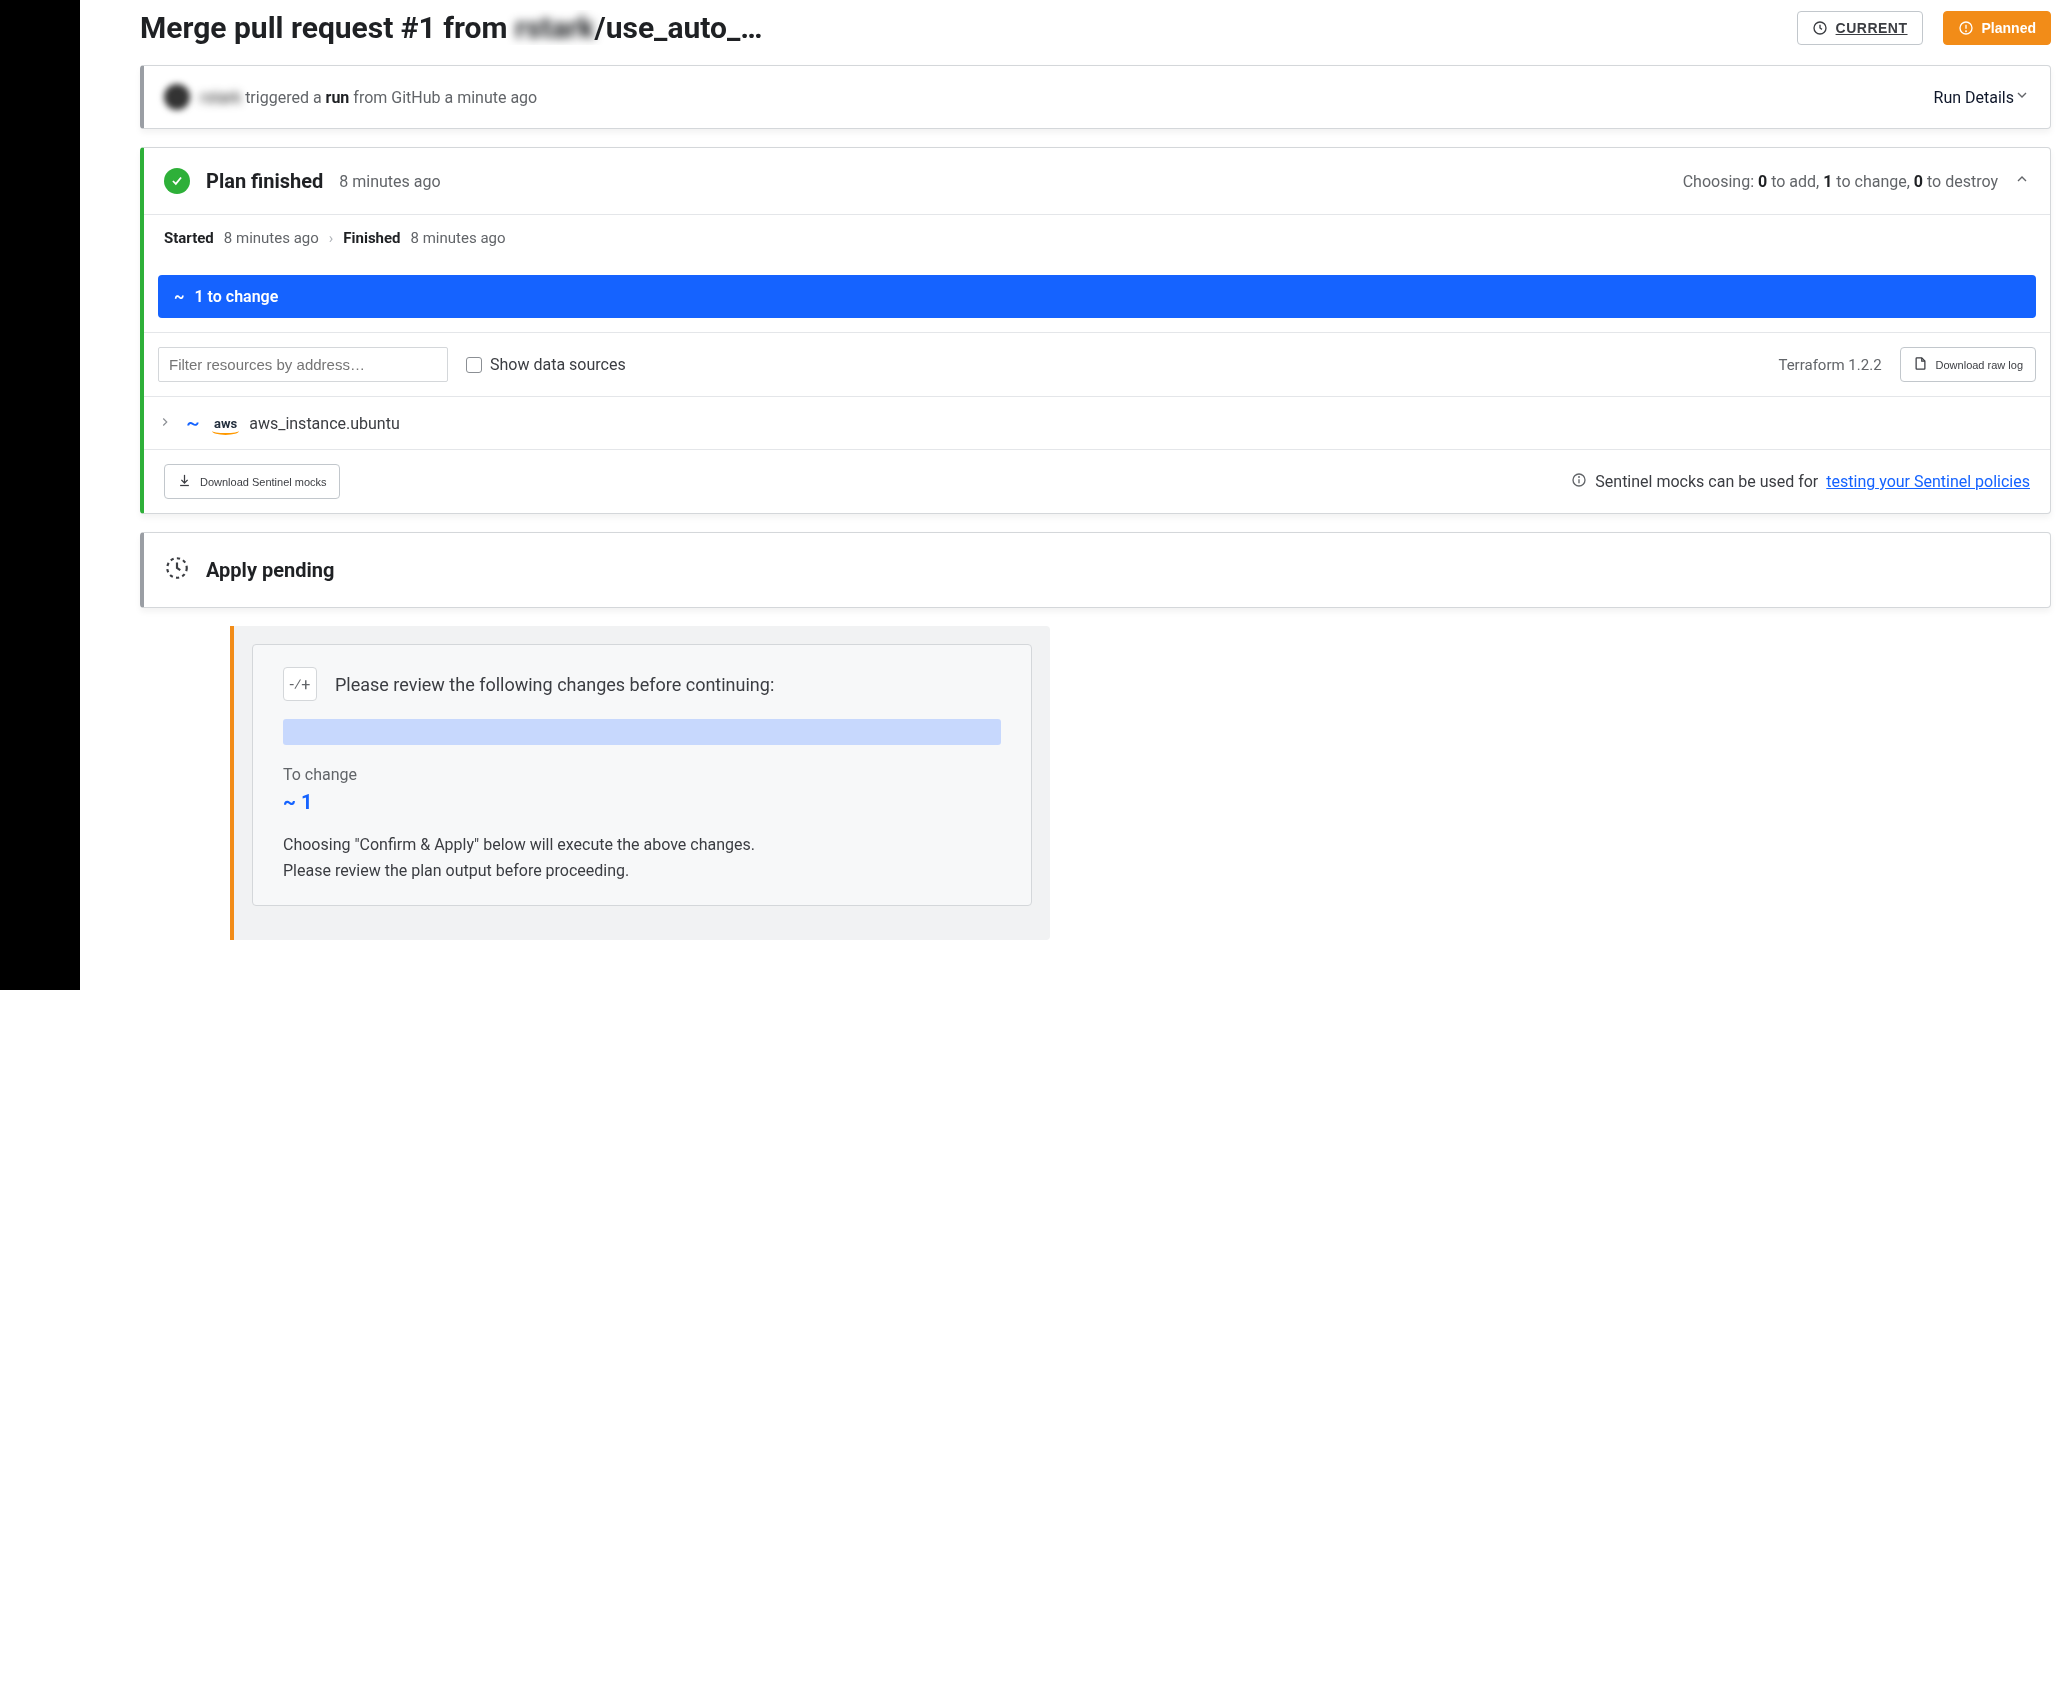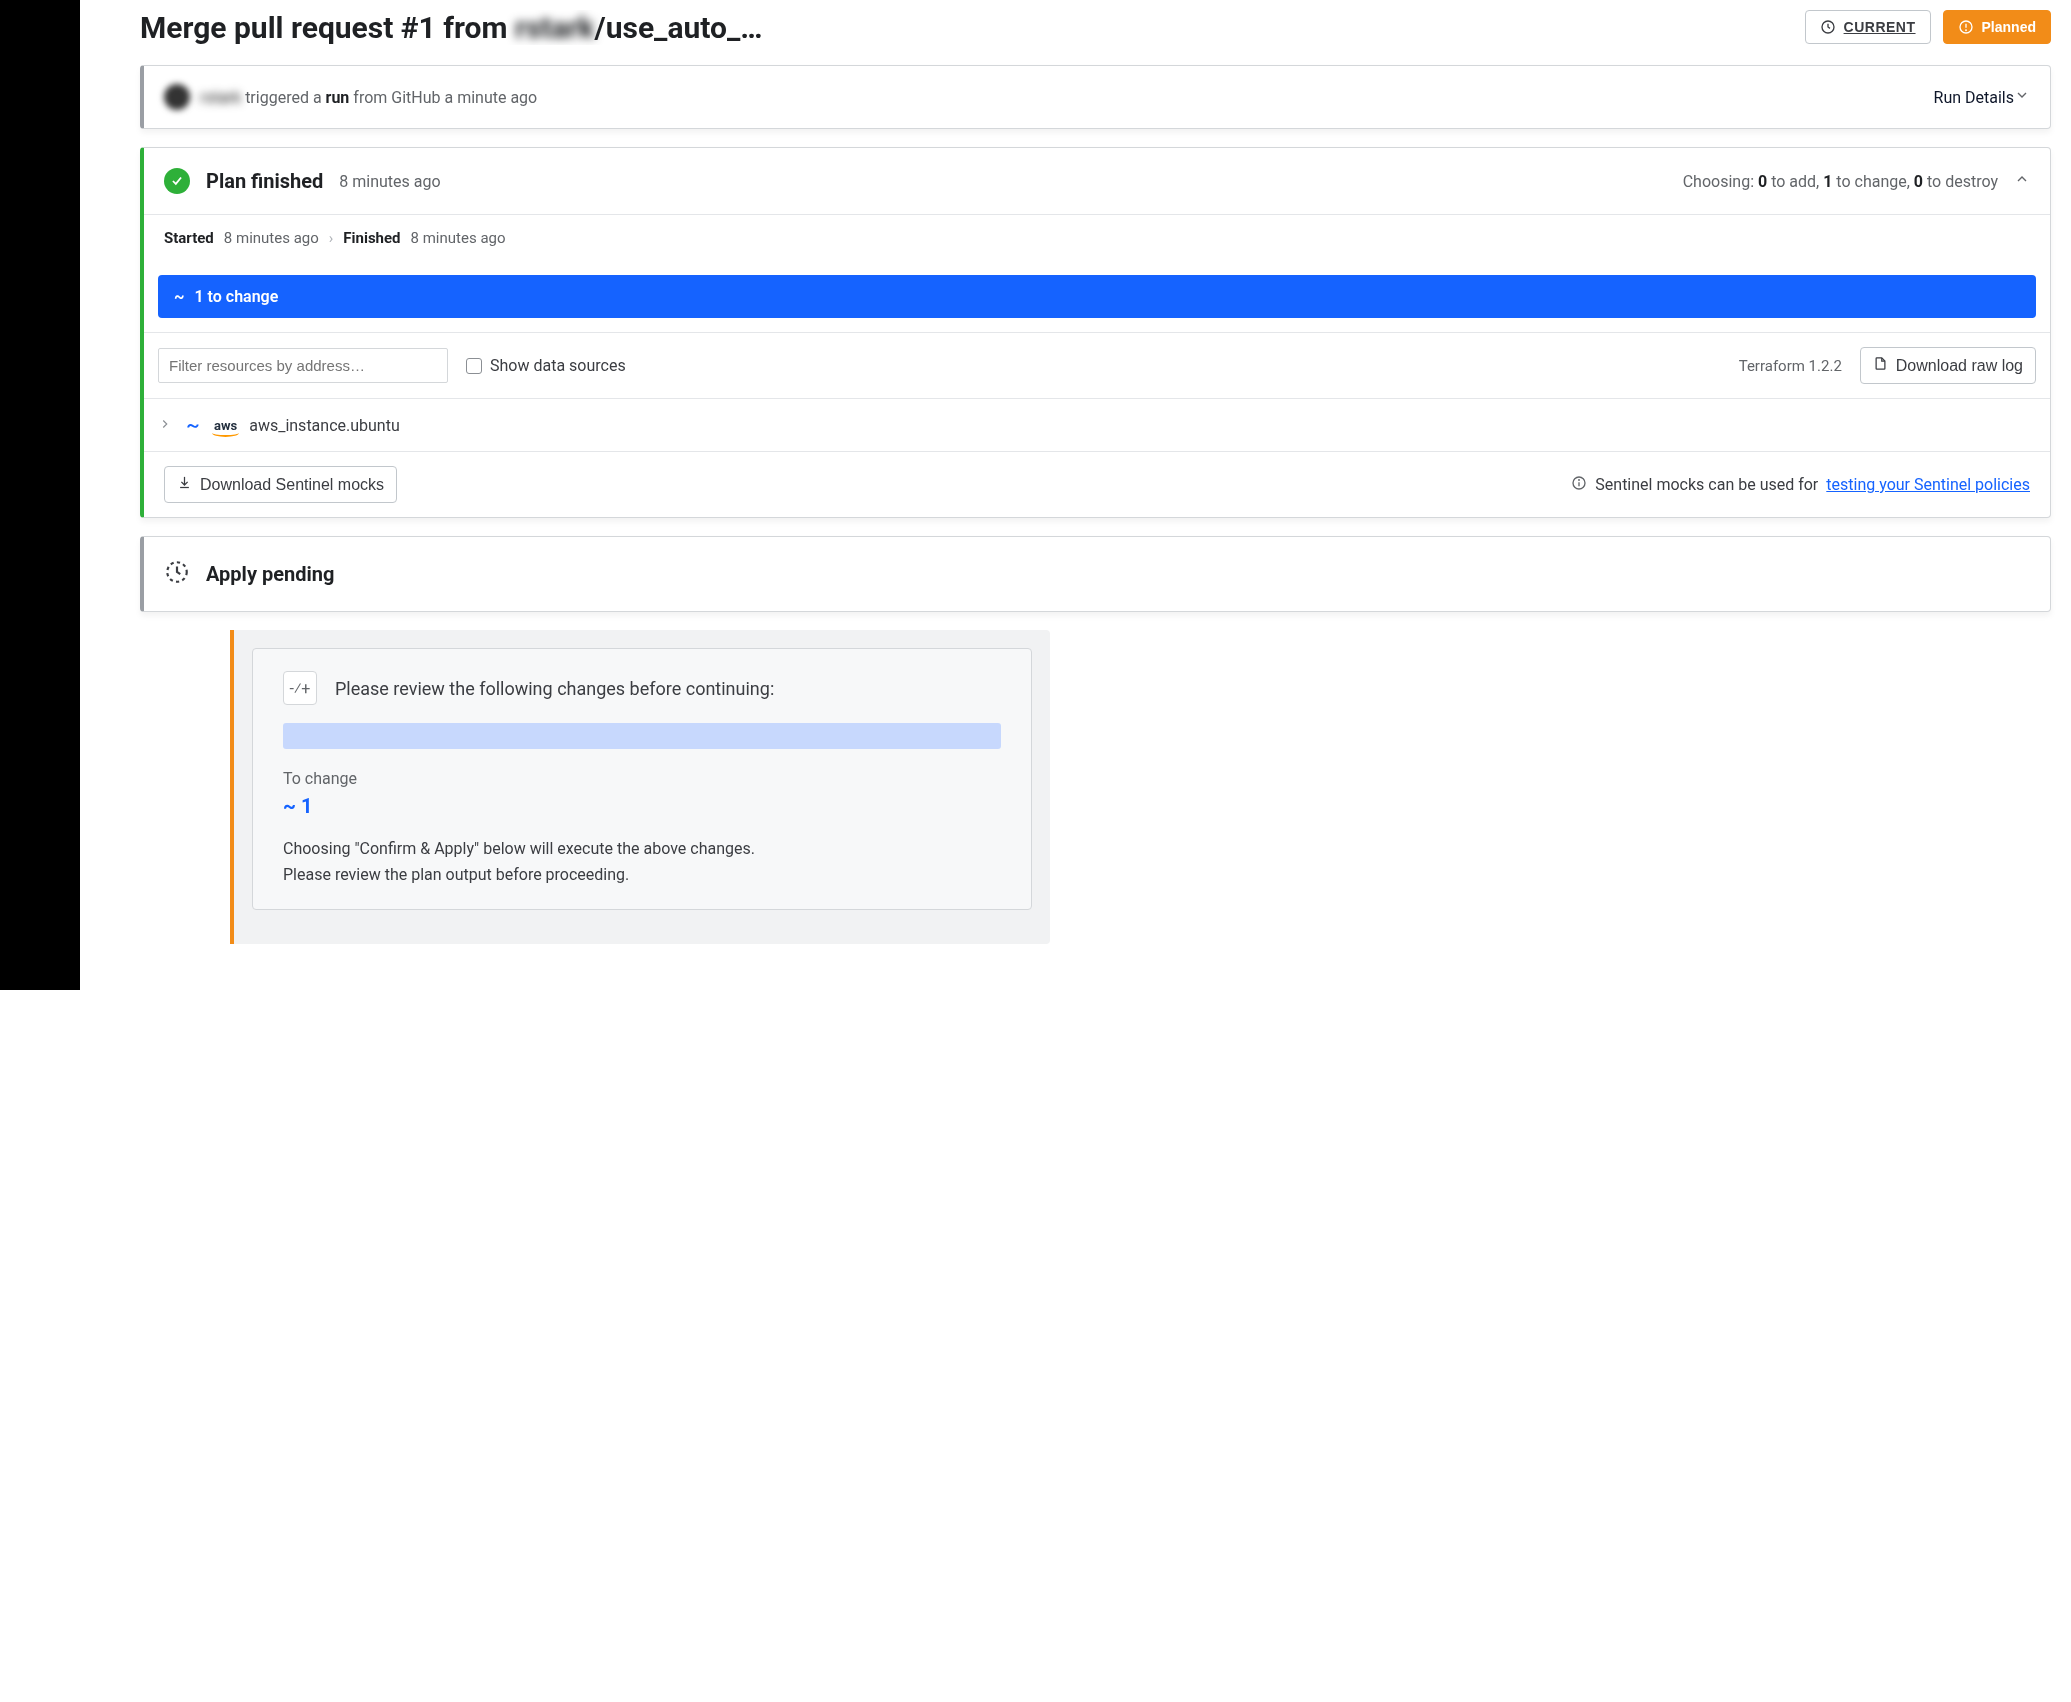--- a/index.html
+++ b/index.html
@@ -14,22 +14,22 @@
       min-height: 990px;
       background: #000;
       flex-shrink: 0;
     }
     .main {
       flex: 1;
       padding: 10px 20px 20px 60px;
     }
     .header-row {
       display: flex;
-      align-items: flex-start;
-      gap: 12px;
+      align-items: flex-end;
+      gap: 20px;
       margin-bottom: 20px;
     }
     .page-title {
       font-size: 30px;
       font-weight: 700;
       flex: 1;
       white-space: nowrap;
       overflow: hidden;
       text-overflow: ellipsis;
     }
@@ -136,21 +136,21 @@
       color: #626569;
     }
     .checkbox-wrap { display: flex; align-items: center; gap: 8px; color: #3b3d42; font-size: 16px; }
     .checkbox {
       width: 16px; height: 16px; border: 1.5px solid #8b8f94; border-radius: 3px;
     }
     .tf-version { margin-left: auto; color: #626569; font-size: 15px; }
     .btn-outline {
       display: inline-flex; align-items: center; gap: 8px;
       border: 1px solid #c2c7cc; padding: 8px 12px; border-radius: 4px;
-      font-size: 16px; color: #3b3d42; background: #fff; cursor: pointer;
+      font-size: 11px; color: #3b3d42; background: #fff; cursor: pointer;
     }
 
     .resource-row {
       padding: 14px 14px;
       display: flex; align-items: center; gap: 12px;
       color: #3b3d42; font-size: 16px;
     }
     .tilde { color: #1563ff; font-weight: 700; font-size: 18px; }
     .aws-badge { font-size: 13px; font-weight: 700; color: #232f3e; position: relative; }
     .aws-badge::after {

